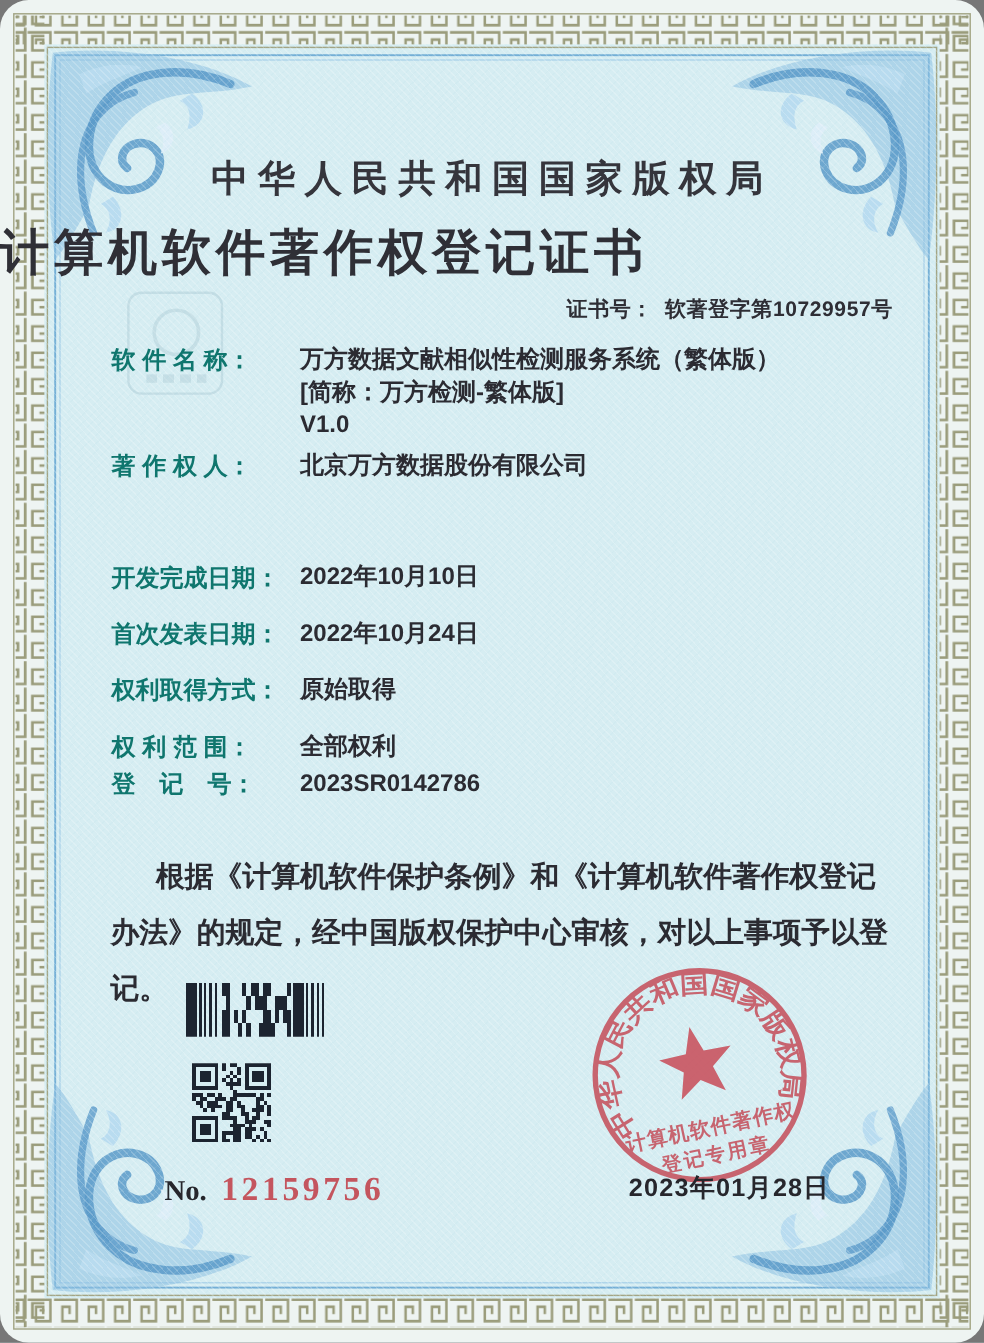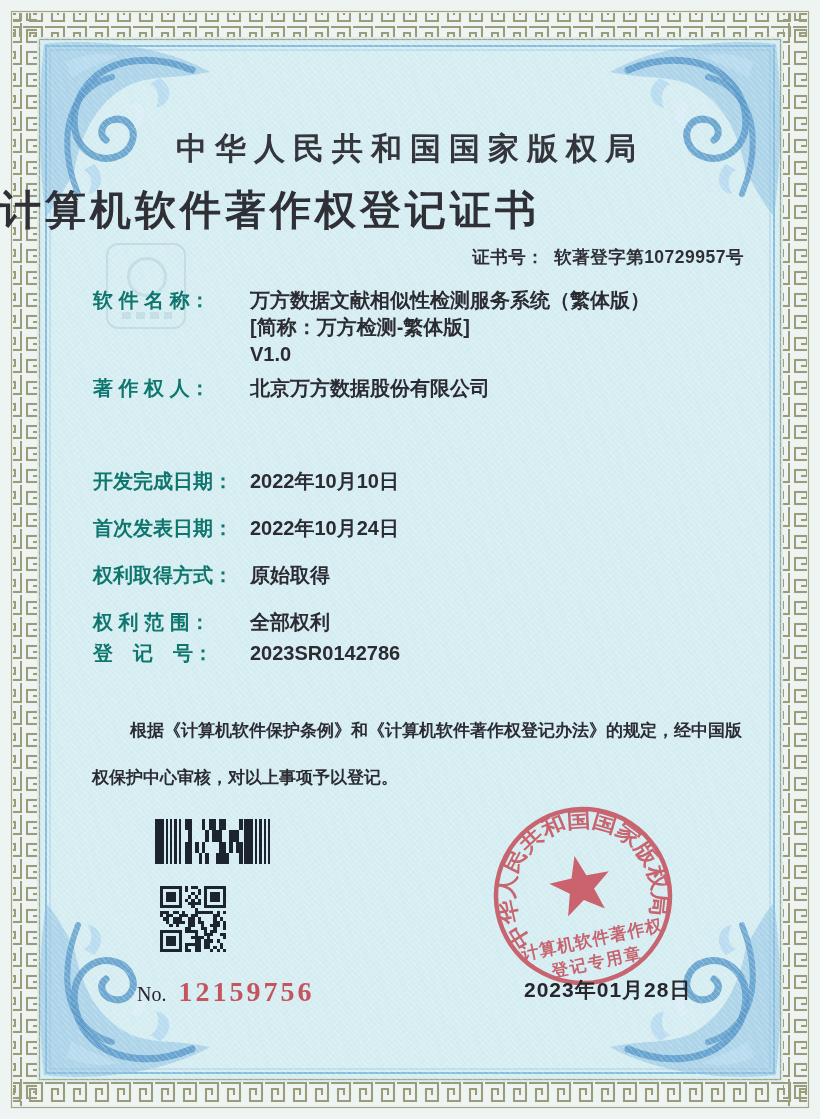--- a/index.html
+++ b/index.html
@@ -1,19 +1,19 @@
 <!DOCTYPE html>
 <html><head>
 <meta charset="utf-8">
 <style>
   * { margin:0; padding:0; box-sizing:border-box; }
   body { background:#777; font-family:"Liberation Sans","DejaVu Sans",sans-serif; }
   .page{
     position:relative; width:820px; height:1119px; margin:0 auto;
-    background:#eef4f2; overflow:hidden;
+    background:#eef4f2; overflow:hidden;border-radius:24px;
   }
   .frame{ position:absolute; inset:0; }
   .texture{
     position:absolute; left:37px; top:37px; width:746px; height:1045px;
     background:
       repeating-linear-gradient(47deg, rgba(255,255,255,.20) 0 1px, rgba(255,255,255,0) 1px 4px),
       repeating-linear-gradient(-43deg, rgba(180,220,230,.12) 0 1px, rgba(255,255,255,0) 1px 5px);
     pointer-events:none;
   }
   .authority{
@@ -44,29 +44,29 @@
     background:repeating-linear-gradient(90deg, rgba(140,176,190,.30) 0 9px, transparent 9px 14px);
   }
   .field-row{ position:absolute; left:93px; display:flex; }
   .field-row .lbl{
     width:157px; flex:none; font-size:20px; font-weight:bold; color:#0f766e;
   }
   .field-row .val{ font-size:20px; font-weight:bold; color:#2b2b32; }
   .field-row .val .vline{ line-height:27px; }
   .statement{
     position:absolute; left:92px; top:707px; width:650px;
-    font-size:17px; font-weight:600; color:#2b2b32;
+    font-size:24px; font-weight:600; color:#2b2b32;
     line-height:47px; text-indent:38px;
   }
   .barcode{ position:absolute; left:155px; top:819px; }
   .qr{ position:absolute; left:160px; top:886px; }
   .serial{ position:absolute; left:137px; top:976px; }
   .serial .pfx{
     font-family:"Liberation Serif","DejaVu Serif",serif;
-    font-size:20px; font-weight:normal; color:#26262c; margin-right:12px;
+    font-size:24px; font-weight:bold; color:#26262c; margin-right:12px;
   }
   .serial .num{
     font-family:Liberation Serif, serif;
     font-size:28px; font-weight:bold; color:#c4555e; letter-spacing:3px;
   }
   .seal{ position:absolute; left:473px; top:786px; opacity:.88; }
   .issue-date{
     position:absolute; left:524px; top:976px;
     font-size:21px; font-weight:bold; color:#26262c; letter-spacing:1px;
   }

